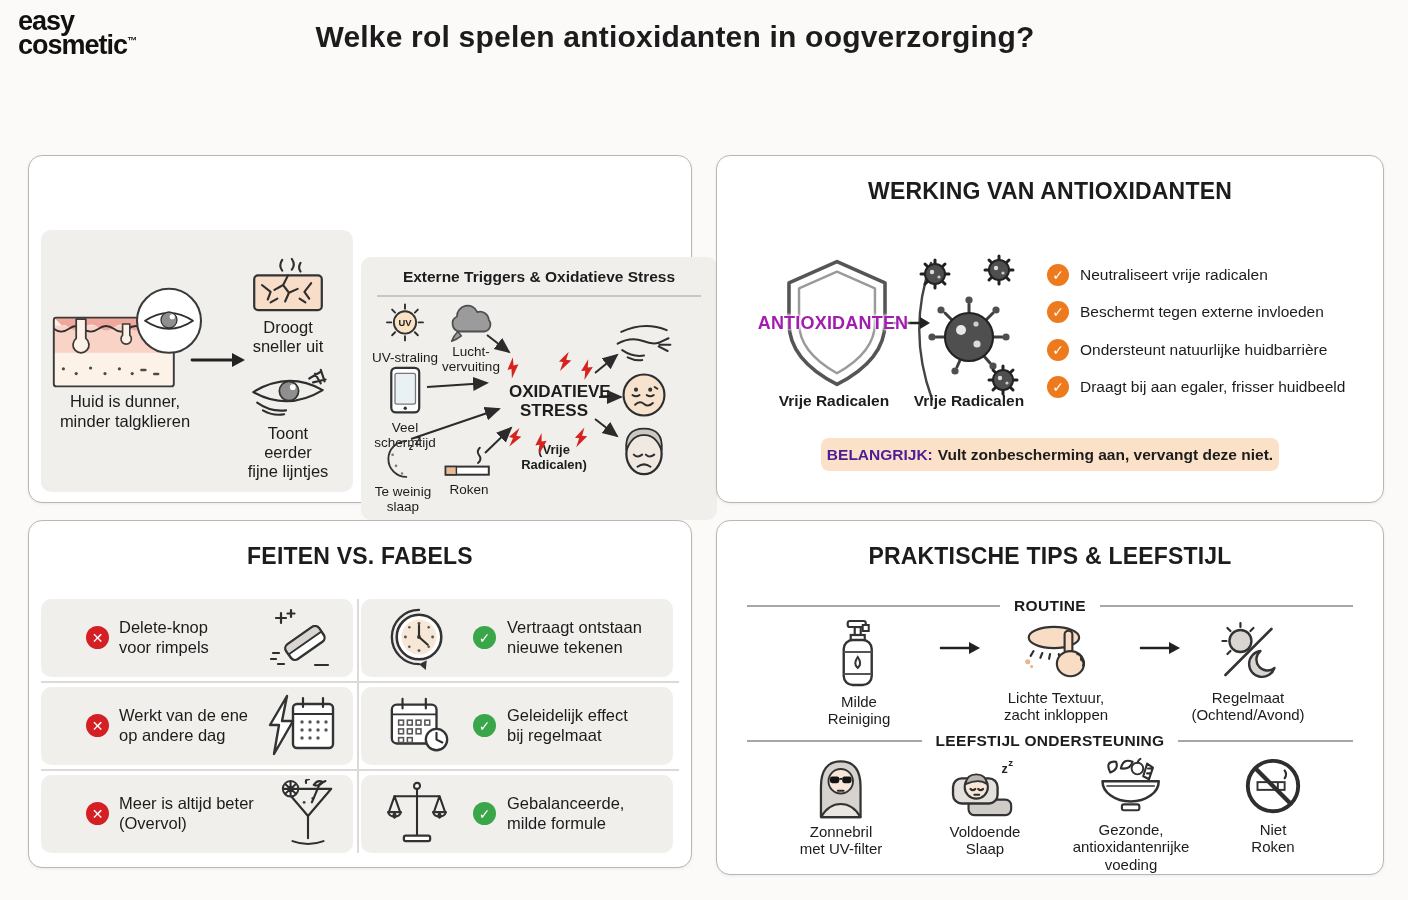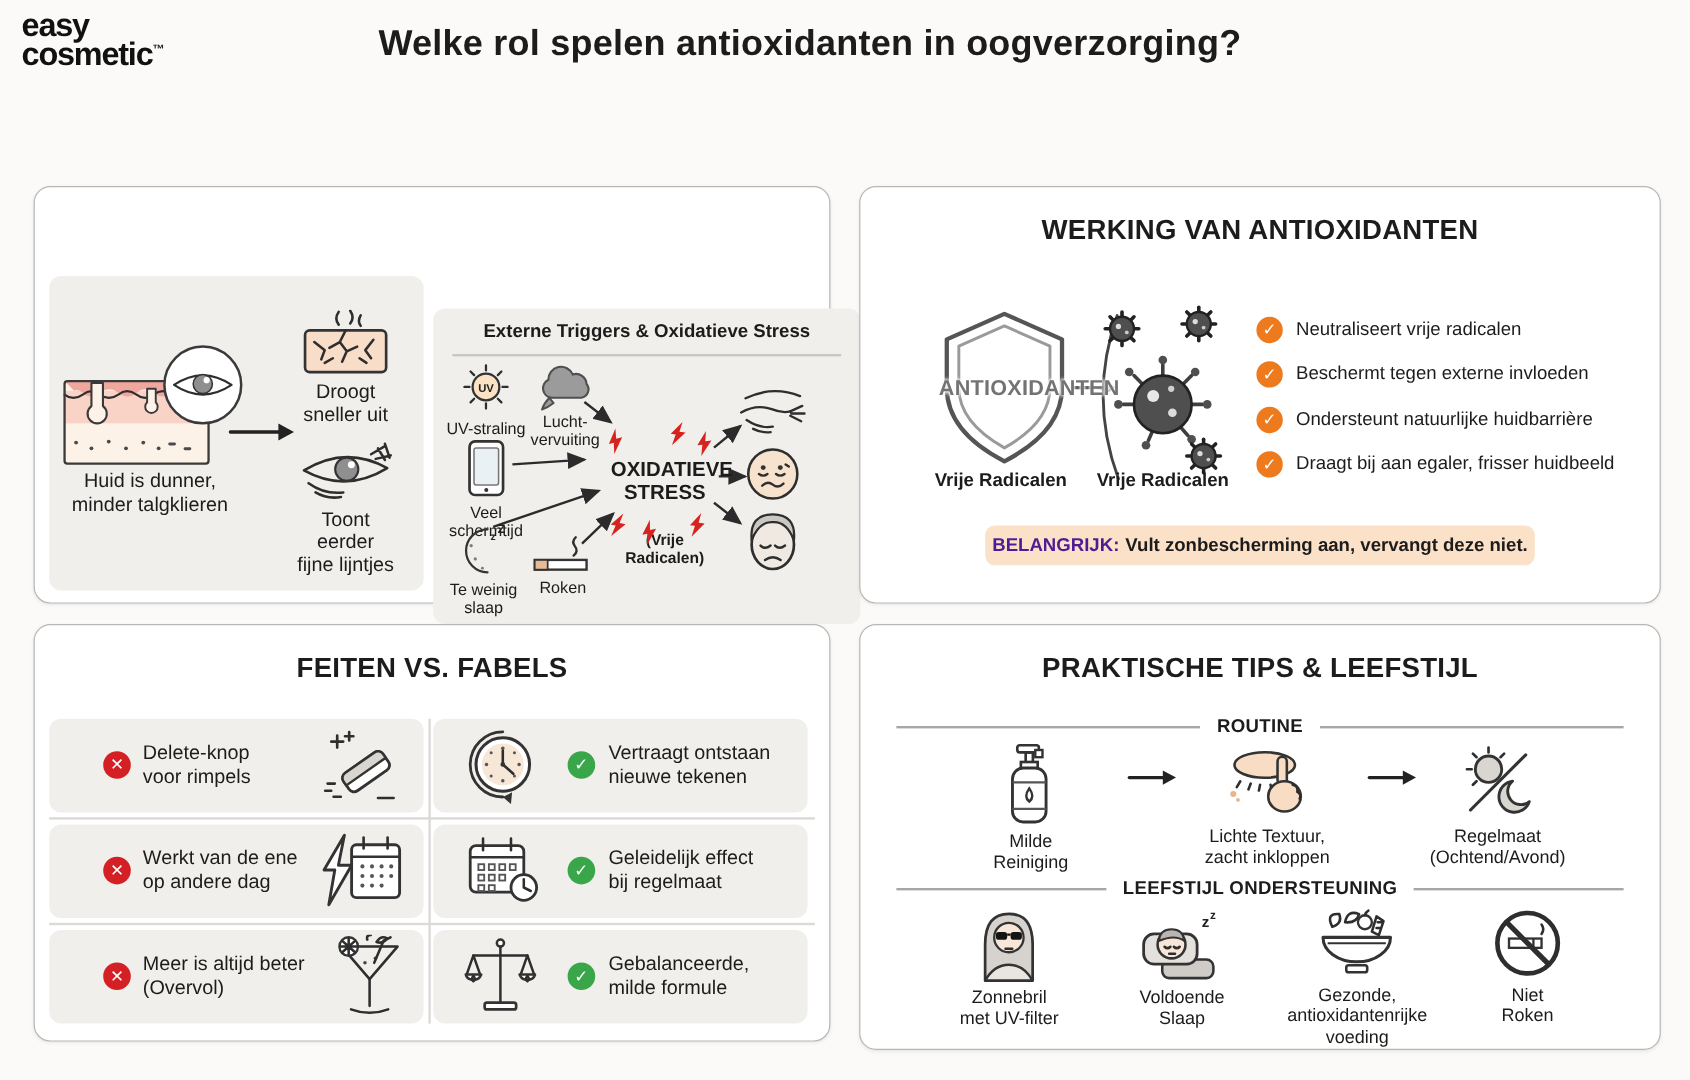--- a/index.html
+++ b/index.html
@@ -45,21 +45,21 @@
   .titem .lbl { font-size:13.5px; line-height:1.1; font-weight:500; }
   .t-arrows { position:absolute; left:0; top:0; }
   .stress { position:absolute; left:148px; top:100px; width:90px; text-align:center; }
   .stress-title { font-size:17px; font-weight:800; line-height:1.1; margin-top:26px; }
   .stress-sub { font-size:13px; font-weight:600; margin-top:22px; }
   .bolt { position:absolute; }
   .eff { position:absolute; transform:translateX(-50%); }
 
   
   .shield-svg { position:absolute; left:64px; top:100px; }
-  .antiox { position:absolute; left:16px; top:157px; width:200px; text-align:right; font-size:18px; font-weight:800; color:#737373; letter-spacing:.2px;
+  .antiox { position:absolute; left:16px; top:157px; width:200px; text-align:center; font-size:18px; font-weight:800; color:#a21caf; letter-spacing:.2px;
             text-shadow:0 0 3px #fff,0 0 3px #fff,0 0 4px #fff; }
   .arc-svg { position:absolute; left:190px; top:104px; }
   .tr-arrow { position:absolute; left:176px; top:159px; }
   .radicals-svg { position:absolute; left:190px; top:96px; }
   .under-label { position:absolute; transform:translateX(-50%); top:236px; font-size:15.5px; font-weight:700; }
   .benefits { position:absolute; left:330px; top:100px; width:330px; }
   .benefit { display:flex; align-items:center; gap:11px; height:37.5px; }
   .benefit .txt { font-size:15.5px; font-weight:500; }
   .ccircle { width:22px; height:22px; border-radius:50%; background:#ee7a1e; color:#fff; font-size:14px; font-weight:700; display:flex; align-items:center; justify-content:center; flex:none; }
   .banner { position:absolute; left:104px; top:282px; width:458px; height:33px; background:#fbe1c7; border-radius:8px; display:flex; align-items:center; justify-content:center; font-size:15.5px; font-weight:600; }

